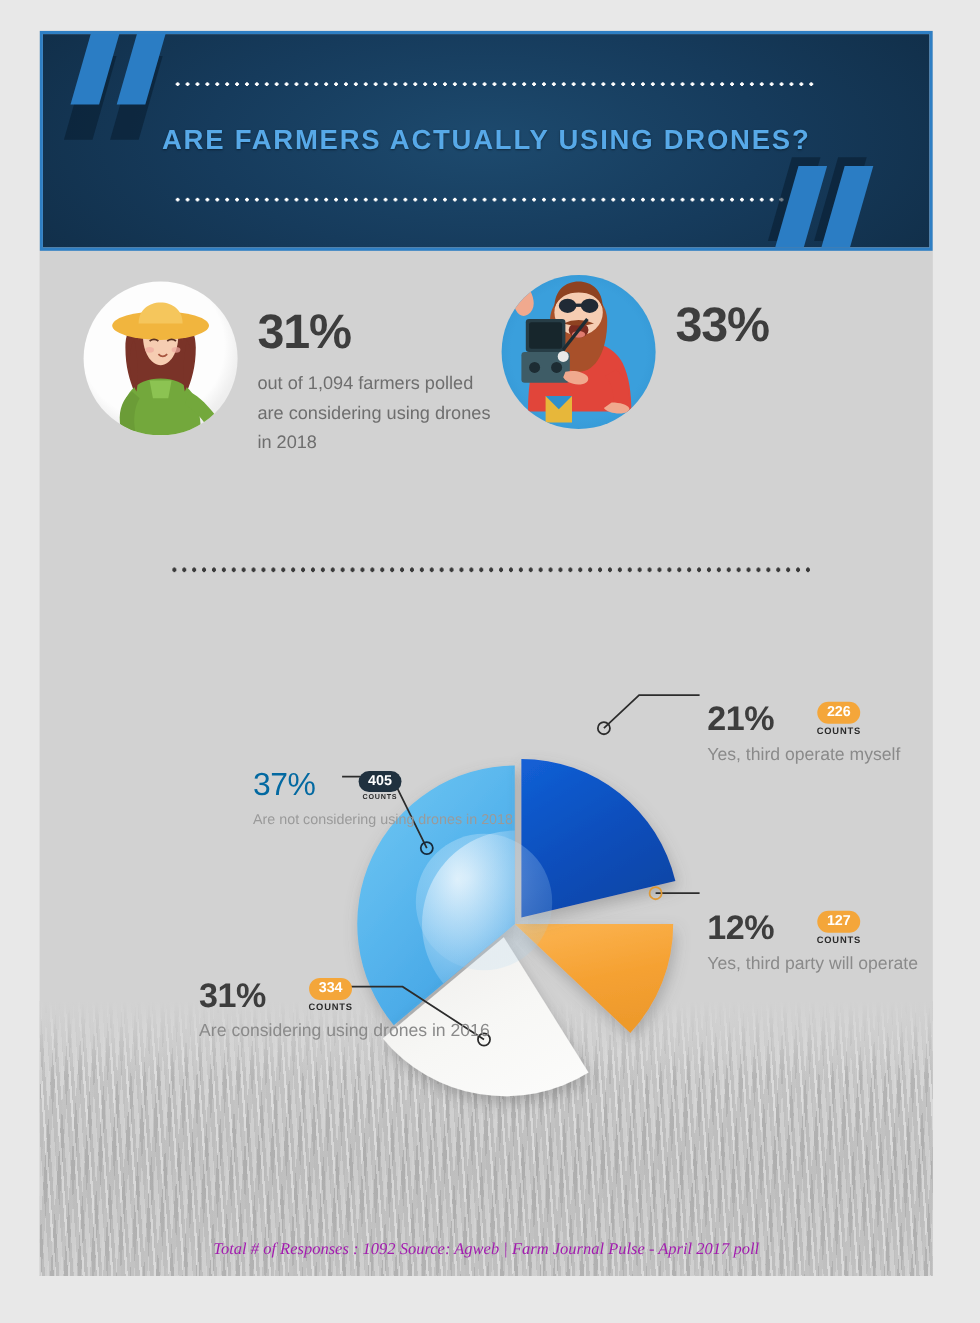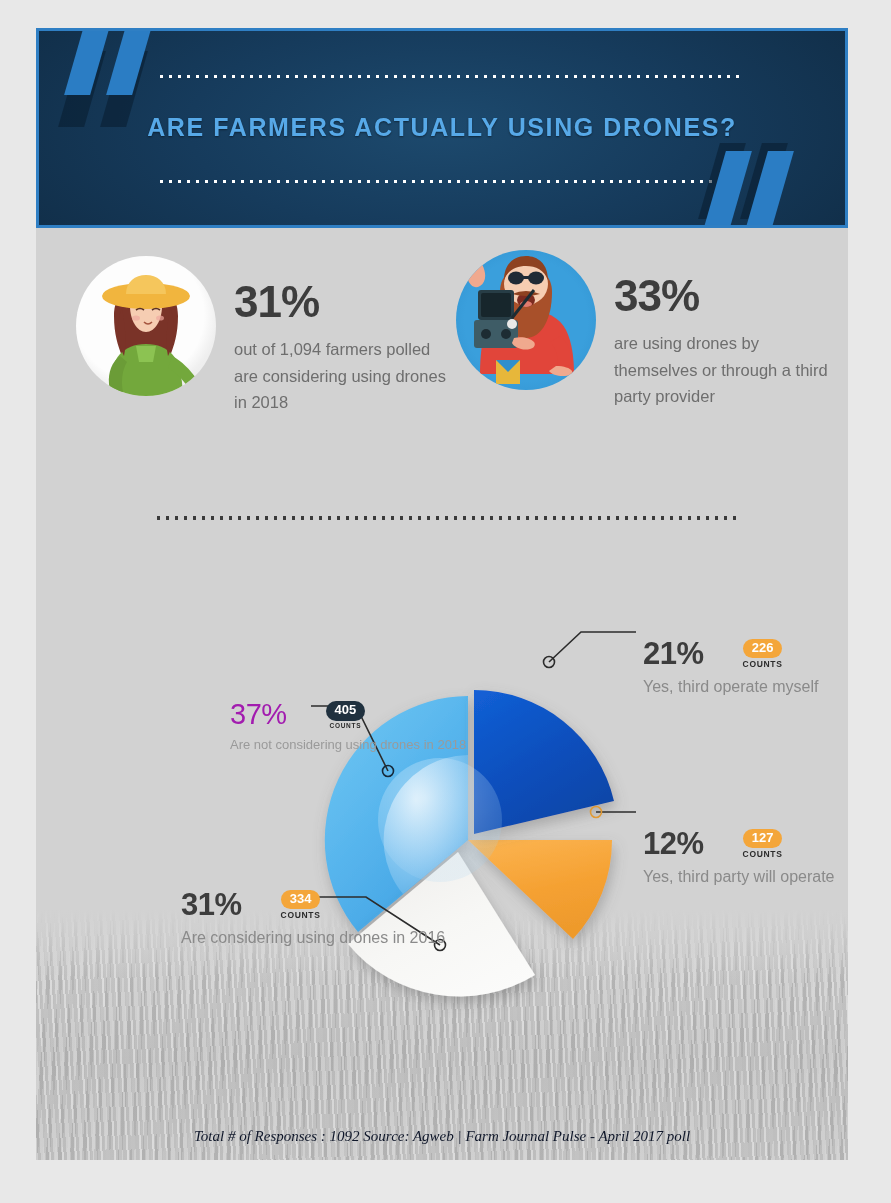--- a/index.html
+++ b/index.html
@@ -130,21 +130,21 @@
   .chart-area { position: absolute; left: 0; top: 560px; width: 812px; height: 430px; }
   svg.pie { position: absolute; left: 0; top: 0; width: 812px; height: 430px; }
 
   
   .callout { position: absolute; }
   .co-head { display: flex; align-items: center; gap: 32px; }
   .co-pct {
     font-size: 31px; font-weight: bold; color: #3d3d3d;
     letter-spacing: -0.5px; line-height: 1;
   }
-  .co-pct.light { font-weight: normal; color: #a21caf; font-size: 29px; }
+  .co-pct.light { font-weight: normal; color: #0369a1; font-size: 29px; }
   .badge-wrap { margin-left: 7px; text-align: center; }
   .badge {
     display: inline-block;
     padding: 1px 9px 2px;
     border-radius: 11px;
     font-size: 13px; font-weight: bold; color: #ffffff;
     line-height: 1.25;
   }
   .badge.orange { background: #f4a63a; }
   .badge.dark   { background: #20313f; }
@@ -164,21 +164,21 @@
   .co-37 { left: 194px; top: 672px; }
   .co-31 { left: 145px; top: 861px; }
 
   
   .footer {
     position: absolute;
     left: 0; right: 0; top: 1100px;
     text-align: center;
     font-size: 15px;
     font-style: italic;
-    color: #0f172a;
+    color: #a21caf;
     font-family: "Liberation Serif", serif;
   }
 </style>
 </head>
 <body>
 
 <div id="page">
   <div class="card">
 
     <div class="field"></div>
@@ -272,21 +272,20 @@
           <circle cx="56" cy="74" r="5" fill="#e9e9e9"></circle>
 
           <path d="M58 88c8-2 16 0 20 4 2 3 0 6-4 7-8 2-16-2-18-6z" fill="#f0a98e"></path>
 
           <path d="M40 110h24v24H40z" fill="#e7b73a"></path>
           <path d="M40 110l12 12 12-12z" fill="#2f8fcc"></path>
         </svg>
       </div>
       <div class="stat-text">
         <div class="stat-pct">33%</div>
-        <div class="stat-desc">are using drones by themselves or through a third party provider</div>
       </div>
     </div>
 
     <div class="mid-dots"></div>
 
     <div class="chart-area">
       <svg class="pie" viewBox="0 0 812 430">
         <defs>
           <linearGradient id="gBlueDark" x1="0" y1="0" x2="0.6" y2="1">
             <stop offset="0%" stop-color="#1360d6"></stop>

